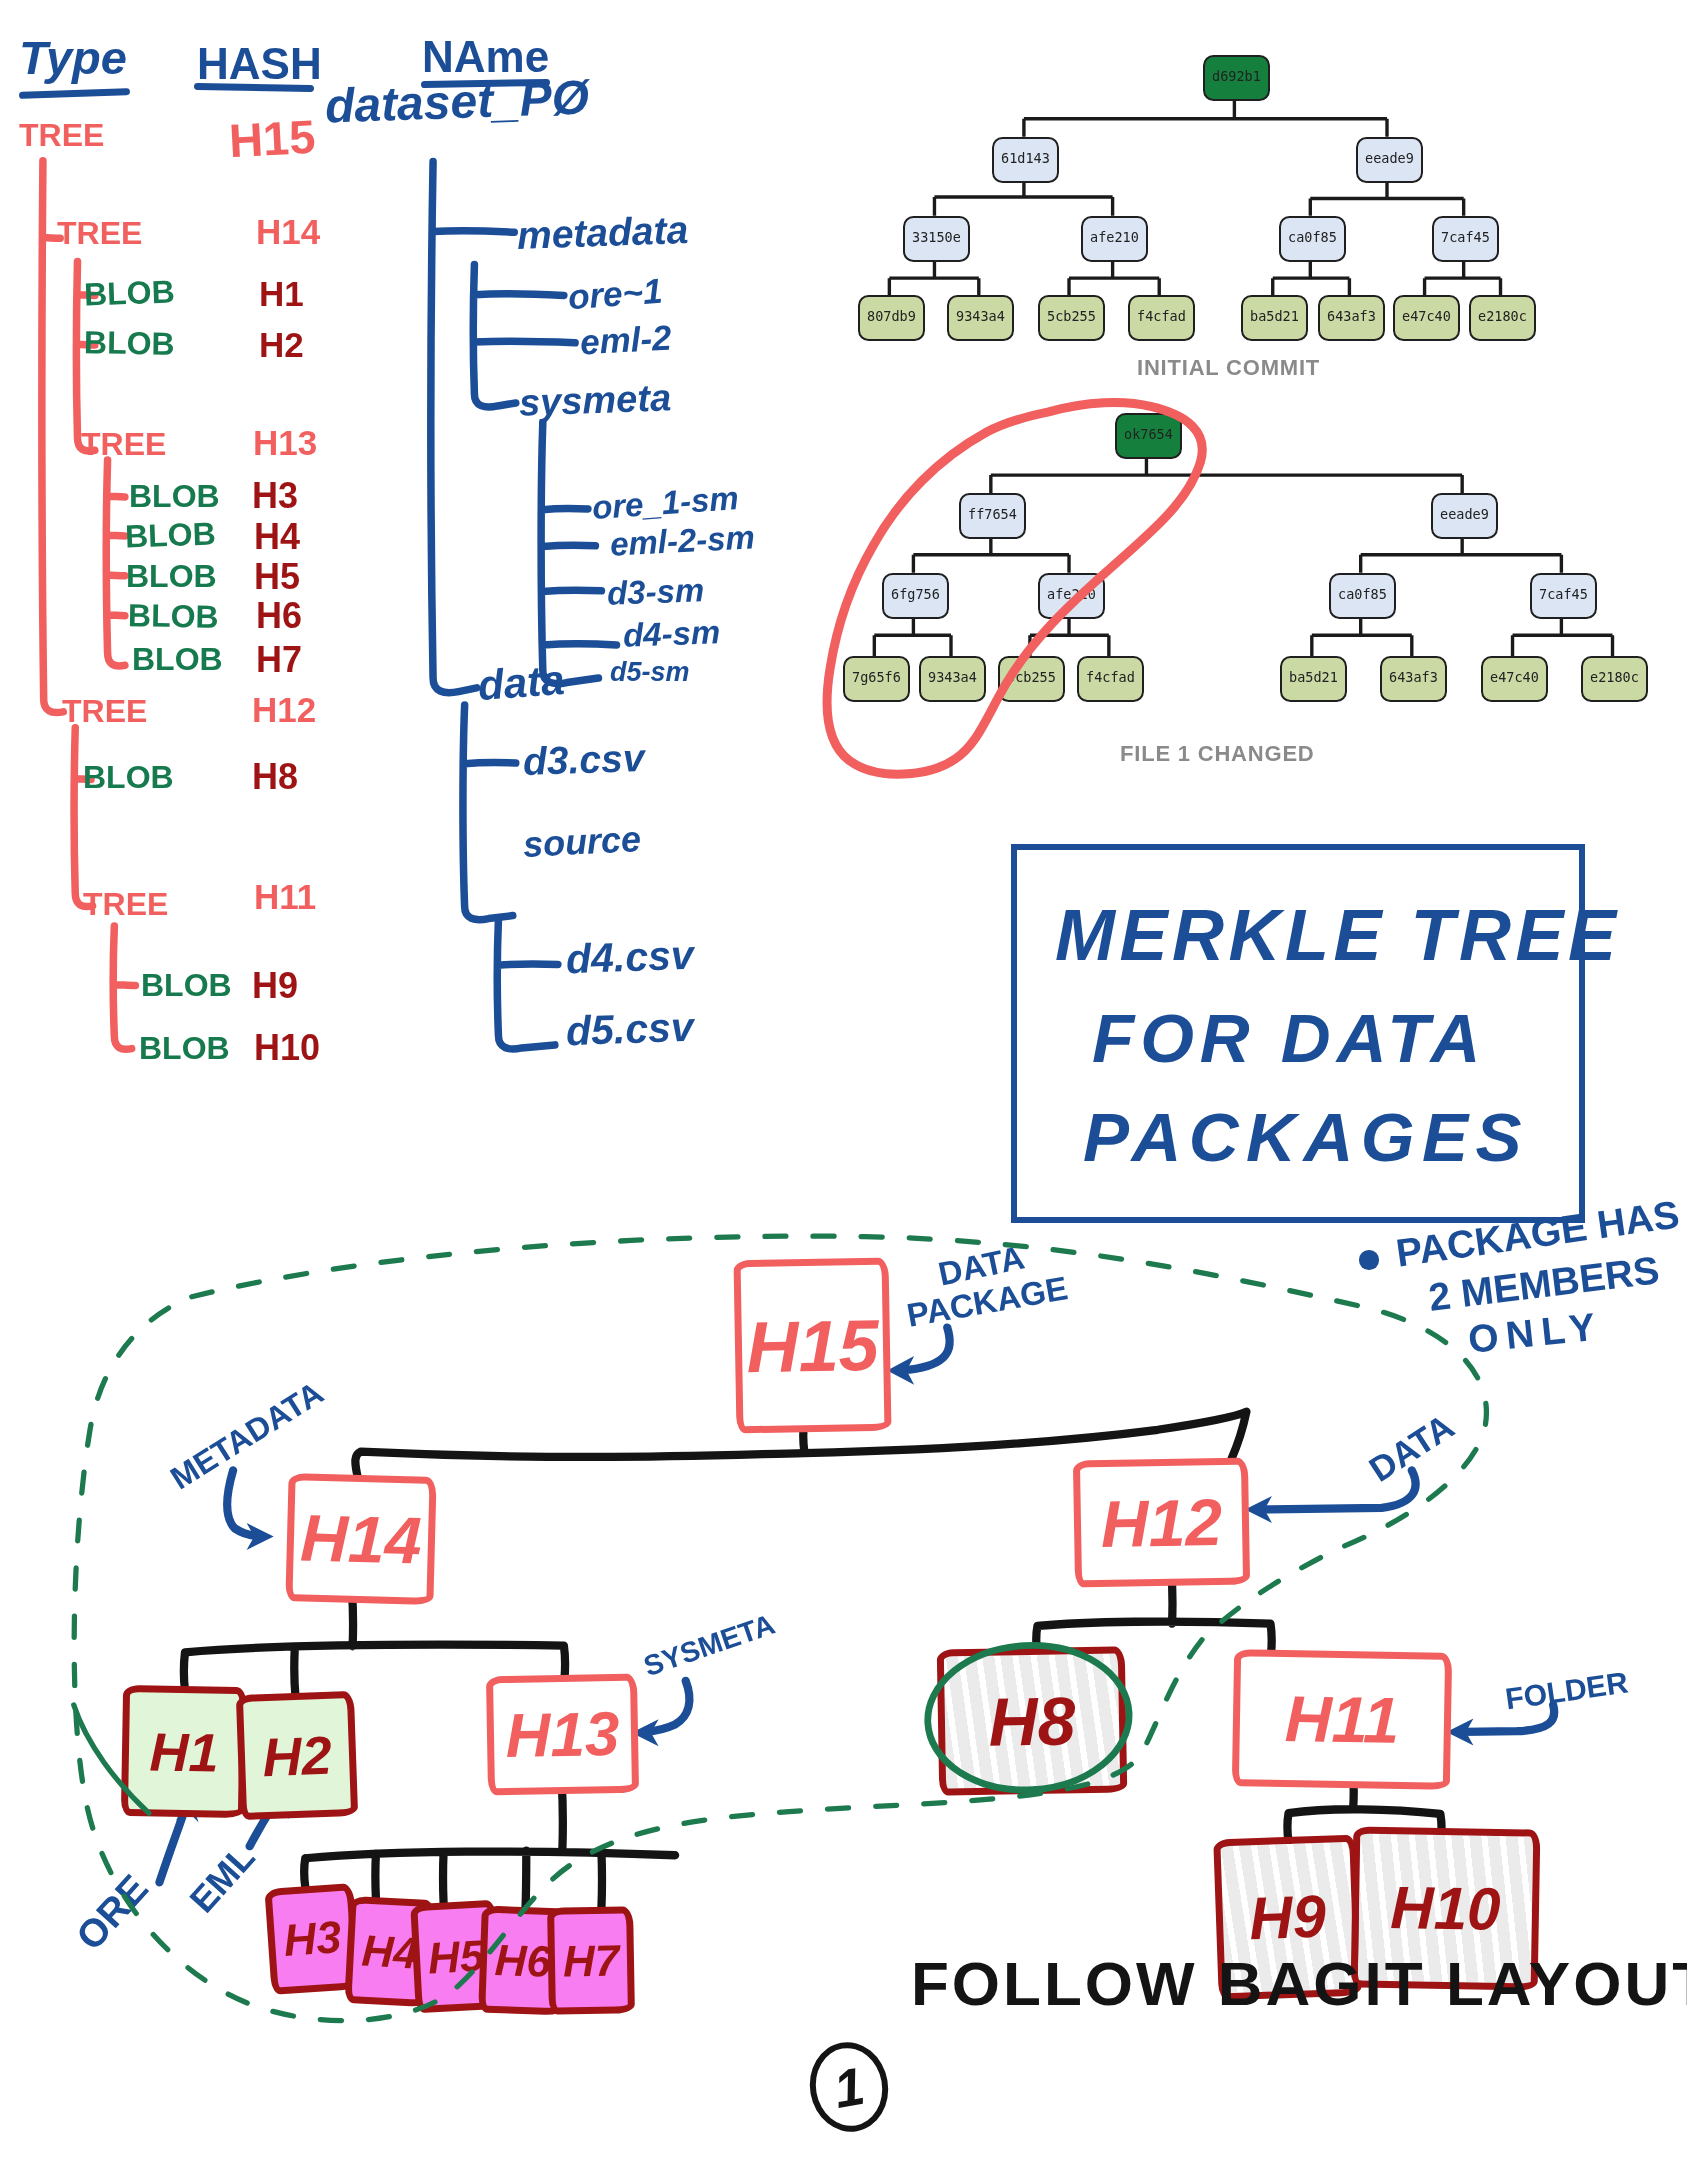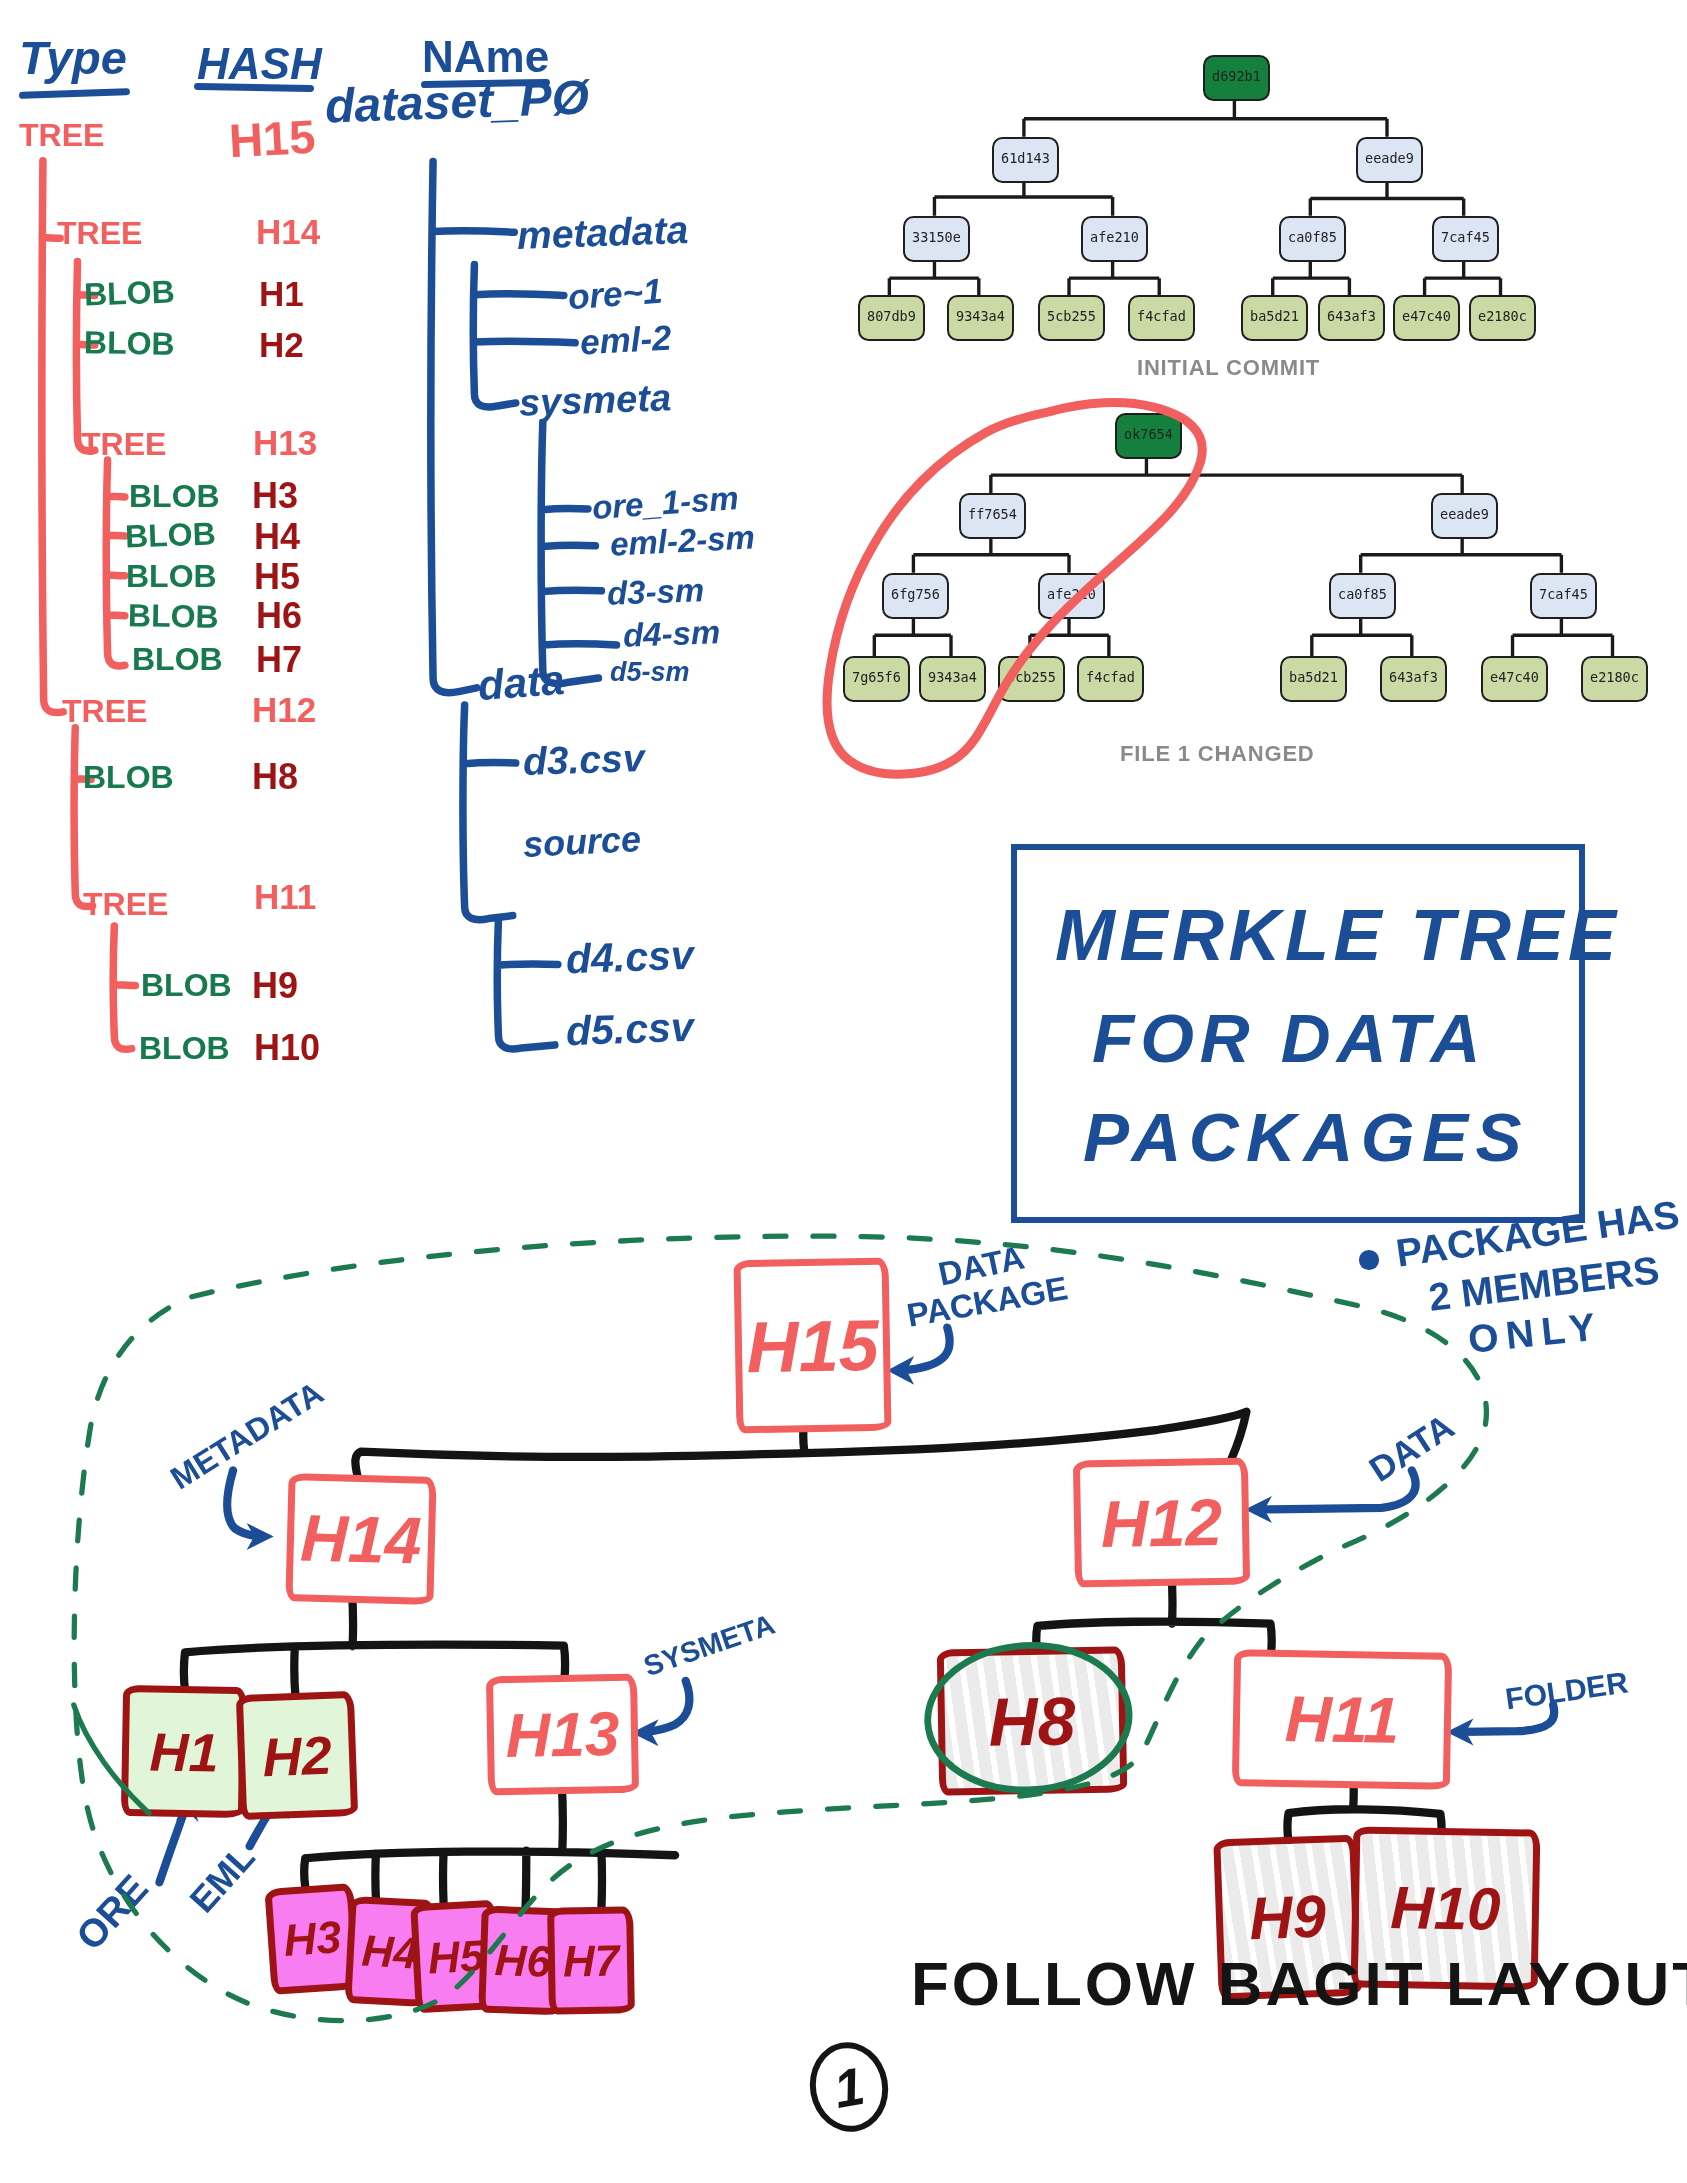--- a/index.html
+++ b/index.html
@@ -83,21 +83,21 @@
     <path d="M840 2305 L876 2287 L866 2305 L876 2323 Z"></path>
     <path d="M1656 2008 L1692 1990 L1682 2008 L1692 2026 Z"></path>
     <path d="M1924 2304 L1960 2286 L1950 2304 L1960 2322 Z"></path>
     <path d="M252 2388 L234 2422 L250 2410 L264 2424 Z"></path>
     <path d="M374 2384 L354 2416 L371 2406 L384 2420 Z"></path>
   </g>
 </svg>
 
 <div class="abs hw blue" style="left:19px;top:30px;font-size:47px;font-style:italic">Type</div>
 <div class="abs uline" style="left:19px;top:90px;width:111px;transform:rotate(-2deg)"></div>
-<div class="abs hw blue" style="left:197px;top:39px;font-size:44px;font-style:italic">HASH</div>
+<div class="abs hw blue" style="left:197px;top:39px;font-size:44px;">HASH</div>
 <div class="abs uline" style="left:194px;top:84px;width:120px;transform:rotate(1deg)"></div>
 <div class="abs hw blue" style="left:422px;top:32px;font-size:44px;">NAme</div>
 <div class="abs uline" style="left:421px;top:80px;width:129px;transform:rotate(-1deg)"></div>
 
 <div class="abs hw salmon" style="left:19px;top:117px;font-size:32px">TREE</div>
 <div class="abs hw salmon" style="left:57px;top:215px;font-size:32px">TREE</div>
 <div class="abs hw grn" style="left:84px;top:275px;font-size:32px;transform:rotate(-2deg)">BLOB</div>
 <div class="abs hw grn" style="left:84px;top:325px;font-size:32px;transform:rotate(1deg)">BLOB</div>
 <div class="abs hw salmon" style="left:81px;top:426px;font-size:32px">TREE</div>
 <div class="abs hw grn" style="left:129px;top:478px;font-size:32px">BLOB</div>

